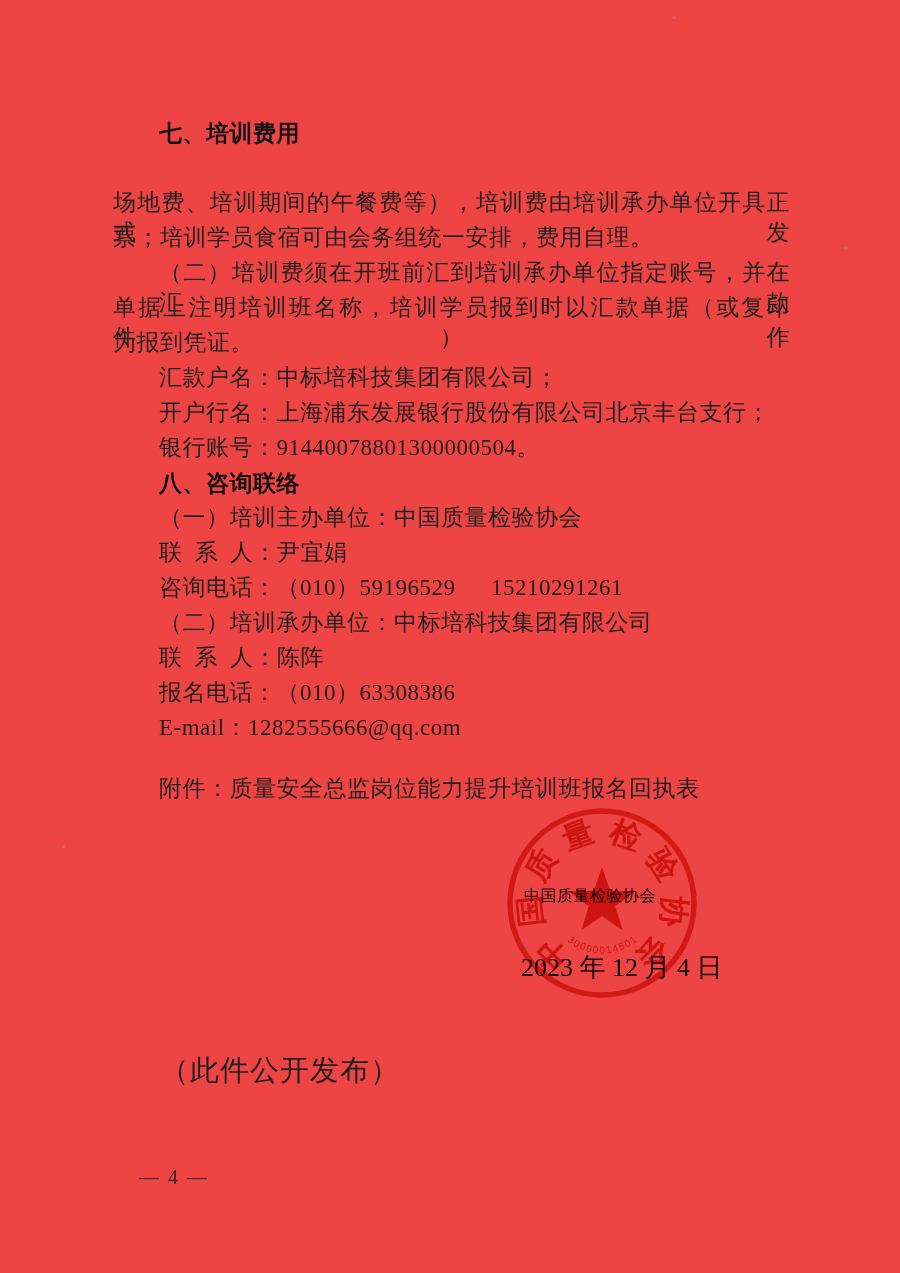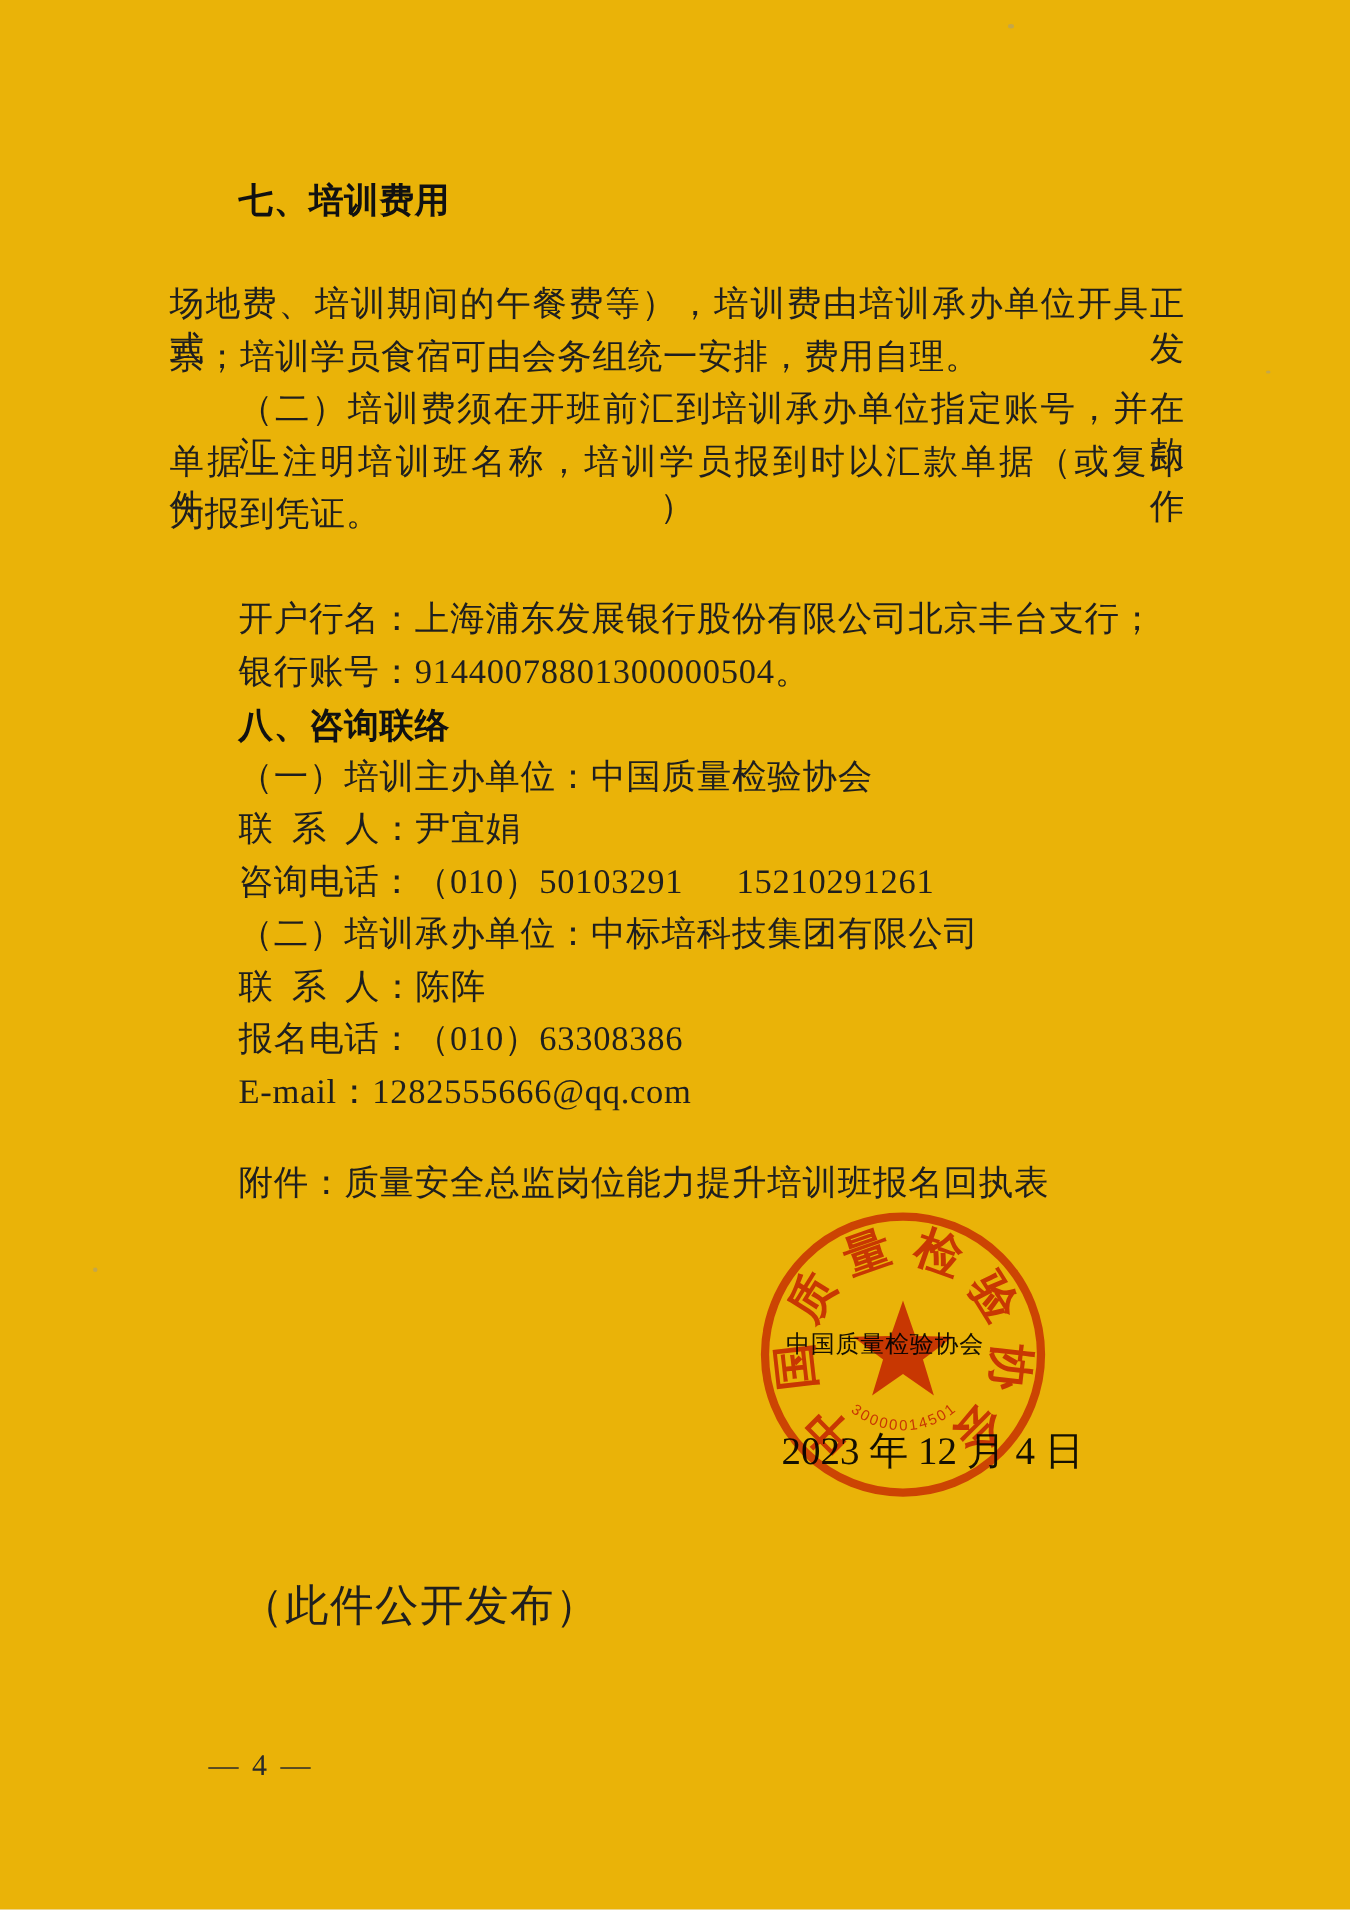--- a/index.html
+++ b/index.html
@@ -4,21 +4,21 @@
 <style>
   html,body{margin:0;padding:0;}
   body{
     width:900px;height:1273px;
     background:#e9e9e9;
     font-family:"Liberation Serif","DejaVu Serif",serif;
   }
   .page{
     position:relative;
     width:900px;height:1273px;
-    background:#eab308;
+    background:#ef4444;
     overflow:hidden;
     color:#212121;
   }
   
   .ln{
     position:absolute;
     left:113px;
     width:677px;
     font-size:23px;
     line-height:30px;
@@ -76,26 +76,27 @@
 <body>
 
 <div class="page">
 
   <div class="ln head" style="top:118px">七、培训费用</div>
   <div class="ln jf" style="top:188px">场地费、培训期间的午餐费等），培训费由培训承办单位开具正式发</div>
   <div class="ln" style="top:223px">票；培训学员食宿可由会务组统一安排，费用自理。</div>
   <div class="ln ind jf" style="top:258px">（二）培训费须在开班前汇到培训承办单位指定账号，并在汇款</div>
   <div class="ln jf" style="top:293px">单据上注明培训班名称，培训学员报到时以汇款单据（或复印件）作</div>
   <div class="ln" style="top:328px">为报到凭证。</div>
+  <div class="ln ind" style="top:363px">汇款户名：中标培科技集团有限公司；</div>
   <div class="ln ind" style="top:398px">开户行名：上海浦东发展银行股份有限公司北京丰台支行；</div>
   <div class="ln ind" style="top:433px">银行账号：91440078801300000504。</div>
   <div class="ln head" style="top:468px">八、咨询联络</div>
   <div class="ln ind" style="top:503px">（一）培训主办单位：中国质量检验协会</div>
   <div class="ln ind" style="top:538px">联 系 人：尹宜娟</div>
-  <div class="ln ind" style="top:573px">咨询电话：（010）50103291  15210291261</div>
+  <div class="ln ind" style="top:573px">咨询电话：（010）59196529  15210291261</div>
   <div class="ln ind" style="top:608px">（二）培训承办单位：中标培科技集团有限公司</div>
   <div class="ln ind" style="top:643px">联 系 人：陈阵</div>
   <div class="ln ind" style="top:678px">报名电话：（010）63308386</div>
   <div class="ln ind" style="top:713px">E-mail：1282555666@qq.com</div>
   <div class="ln ind" style="top:774px">附件：质量安全总监岗位能力提升培训班报名回执表</div>
 
   <svg class="seal" viewBox="494 793 220 220" aria-hidden="true">
     <circle cx="602" cy="903" r="92" fill="none" stroke-width="5.5" stroke-opacity="0.9" stroke="#d8402f"></circle>
 
     <text x="551.1" y="953.9" transform="rotate(-135 551.1 953.9)" font-size="31" text-anchor="middle" dominant-baseline="central" fill="#d8402f">中</text>

